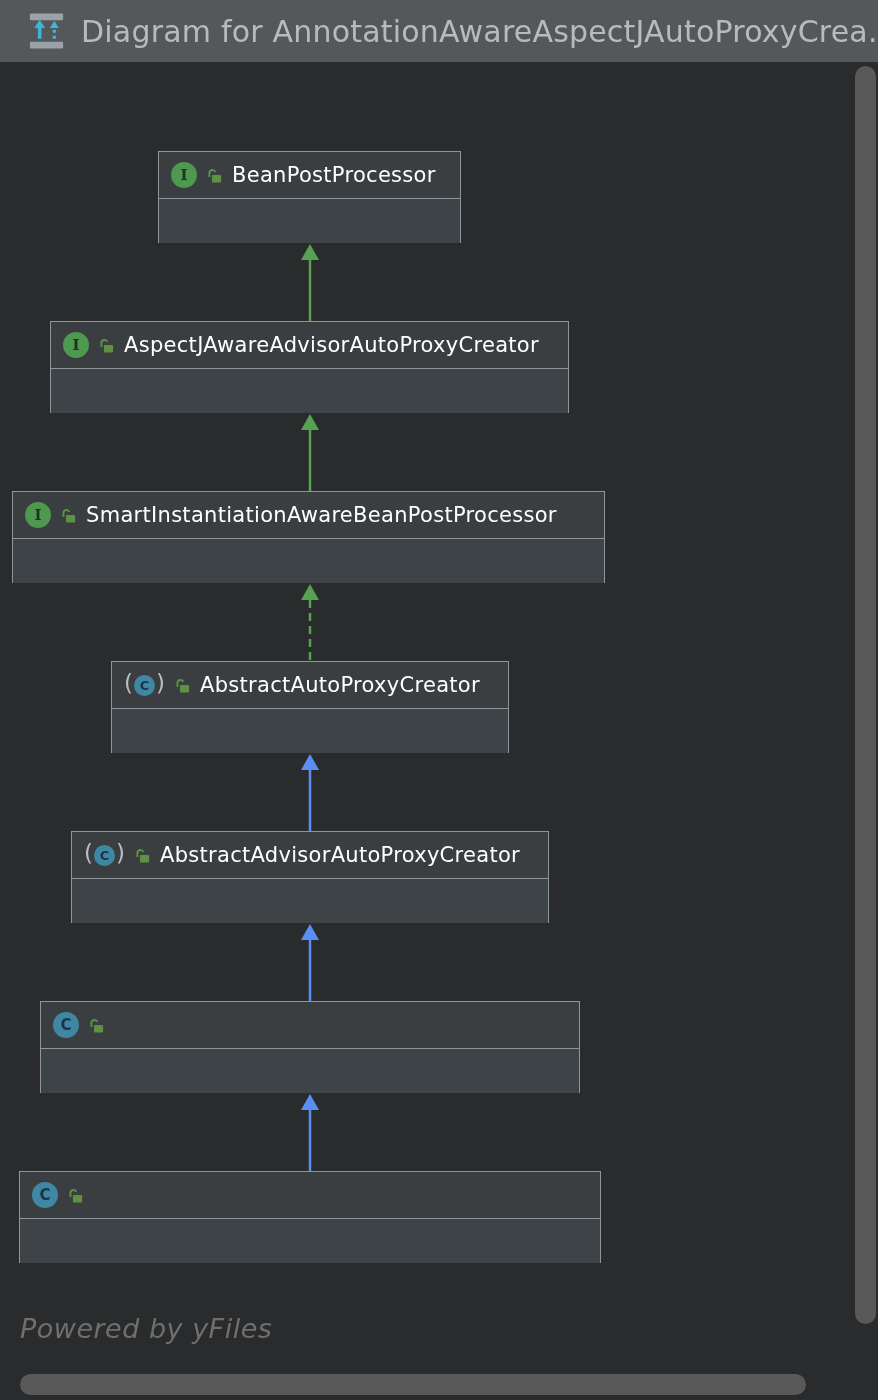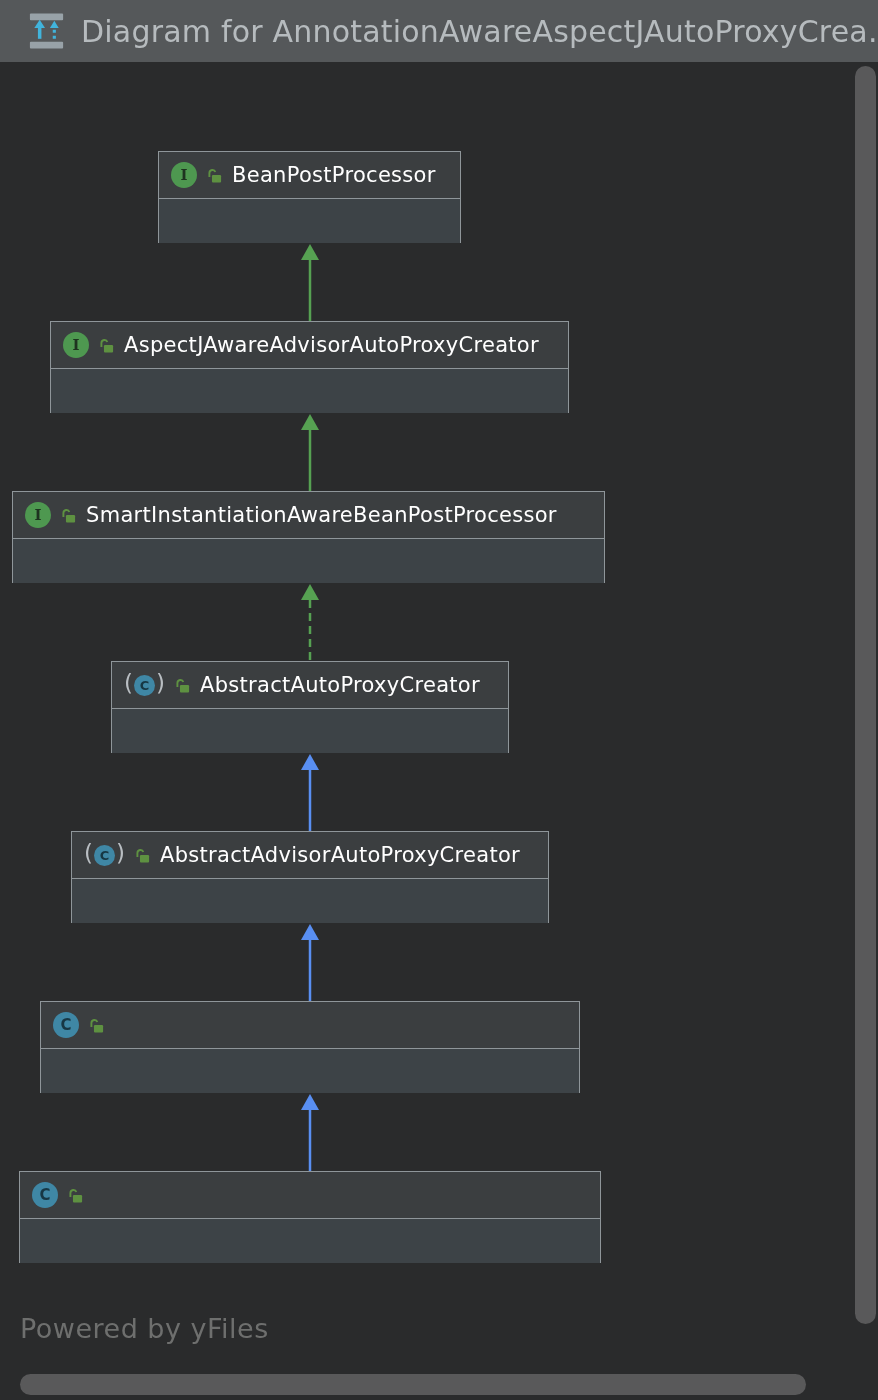--- a/index.html
+++ b/index.html
@@ -44,21 +44,21 @@
   
   .edge{position:absolute;width:24px;height:78px;}
   .e0{left:298px;top:243px}.e1{left:298px;top:413px}.e2{left:298px;top:583px}
   .e3{left:298px;top:753px}.e4{left:298px;top:923px}.e5{left:298px;top:1093px}
   .edge line{stroke-width:2.5px;}
   .edge-green line{stroke:#56a152}.edge-green polygon{fill:#56a152}
   .edge-blue line{stroke:#598ff2}.edge-blue polygon{fill:#598ff2}
   .edge-dashed line{stroke-dasharray:8 5;}
 
   
-  .credit{position:absolute;left:20px;top:1313px;font-size:27px;color:#6e6f6e;letter-spacing:.5px;}
+  .credit{position:absolute;left:20px;top:1313px;font-size:27px;color:#6e6f6e;letter-spacing:.5px;font-style:italic;}
   .vthumb{position:absolute;left:855px;top:66px;width:21px;height:1258px;background:#59595a;border-radius:11px;}
   .hthumb{position:absolute;left:20px;top:1374px;width:786px;height:21px;background:#59595a;border-radius:11px;}
 </style>
 </head>
 <body>
 
 <div class="app">
 
   <div class="titlebar">
     <svg width="42" height="42" viewBox="0 0 42 42">

